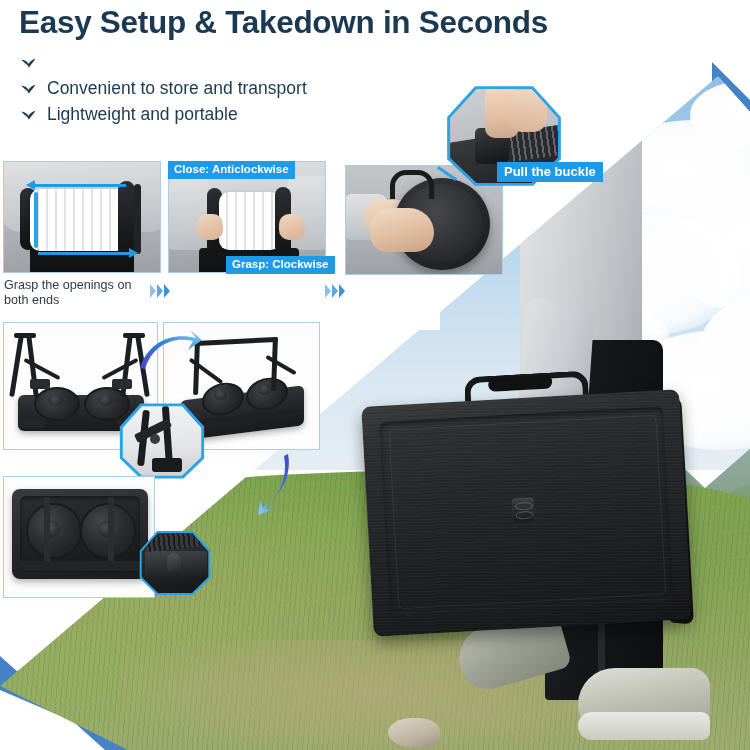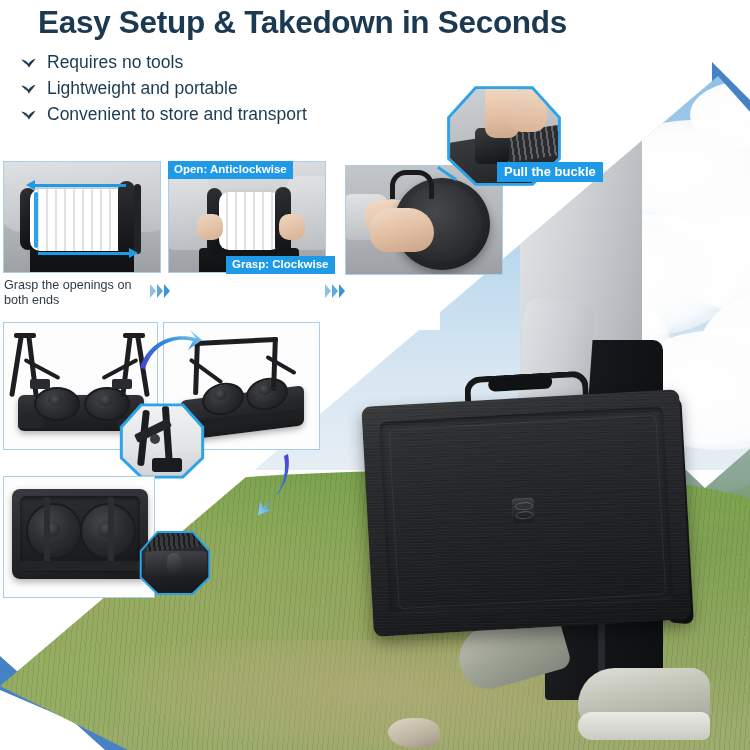--- a/index.html
+++ b/index.html
@@ -241,21 +241,20 @@
 
   
   .title {
     position: absolute;
     left: 19px; top: 4px;
     font-size: 31.5px;
     font-weight: bold;
     color: #1b3a52;
     letter-spacing: -0.3px;
     white-space: nowrap;
-    margin-left: 19px;
   }
   .bullets {
     position: absolute;
     left: 20px; top: 52px;
     width: 420px;
   }
   .bullet {
     display: flex;
     align-items: flex-start;
     gap: 8px;
@@ -478,37 +477,36 @@
 
   <div class="title">Easy Setup &amp; Takedown in Seconds</div>
 
   <div class="bullets">
     <div class="bullet">
       <span class="bullet-icon">
         <svg viewBox="0 0 24 24" width="19" height="20" aria-hidden="true">
           <path d="M1.5 5.0 C5.5 5.6 8.6 7.2 10.8 10.3 C12.6 7.4 15.6 5.4 19.4 4.2 C17.6 7.1 15.9 9.4 13.8 11.6 C12.7 12.8 11.9 14.0 11.3 15.6 C10.2 13.1 8.1 10.5 5.4 8.6 C6.6 9.9 7.4 11.1 8.0 12.4 C6.0 9.5 4.0 7.1 1.5 5.0 Z" fill="#1b3a52"></path>
         </svg>
       </span>
-      <span class="bullet-text">Requires no tools</span>
+    </div>
+    <div class="bullet">
+      <span class="bullet-icon">
+        <svg viewBox="0 0 24 24" width="19" height="20" aria-hidden="true">
+          <path d="M1.5 5.0 C5.5 5.6 8.6 7.2 10.8 10.3 C12.6 7.4 15.6 5.4 19.4 4.2 C17.6 7.1 15.9 9.4 13.8 11.6 C12.7 12.8 11.9 14.0 11.3 15.6 C10.2 13.1 8.1 10.5 5.4 8.6 C6.6 9.9 7.4 11.1 8.0 12.4 C6.0 9.5 4.0 7.1 1.5 5.0 Z" fill="#1b3a52"></path>
+        </svg>
+      </span>
+      <span class="bullet-text">Convenient to store and transport</span>
     </div>
     <div class="bullet">
       <span class="bullet-icon">
         <svg viewBox="0 0 24 24" width="19" height="20" aria-hidden="true">
           <path d="M1.5 5.0 C5.5 5.6 8.6 7.2 10.8 10.3 C12.6 7.4 15.6 5.4 19.4 4.2 C17.6 7.1 15.9 9.4 13.8 11.6 C12.7 12.8 11.9 14.0 11.3 15.6 C10.2 13.1 8.1 10.5 5.4 8.6 C6.6 9.9 7.4 11.1 8.0 12.4 C6.0 9.5 4.0 7.1 1.5 5.0 Z" fill="#1b3a52"></path>
         </svg>
       </span>
       <span class="bullet-text">Lightweight and portable</span>
-    </div>
-    <div class="bullet">
-      <span class="bullet-icon">
-        <svg viewBox="0 0 24 24" width="19" height="20" aria-hidden="true">
-          <path d="M1.5 5.0 C5.5 5.6 8.6 7.2 10.8 10.3 C12.6 7.4 15.6 5.4 19.4 4.2 C17.6 7.1 15.9 9.4 13.8 11.6 C12.7 12.8 11.9 14.0 11.3 15.6 C10.2 13.1 8.1 10.5 5.4 8.6 C6.6 9.9 7.4 11.1 8.0 12.4 C6.0 9.5 4.0 7.1 1.5 5.0 Z" fill="#1b3a52"></path>
-        </svg>
-      </span>
-      <span class="bullet-text">Convenient to store and transport</span>
     </div>
   </div>
 
   <div class="panel p1">
     <div class="studio-bg"></div>
     <div class="hoodie" style="left:-6px; top:-4px; width:175px; height:74px; border-radius:0 0 24px 24px;"></div>
     <div class="pants" style="left:26px; top:78px; width:104px; height:40px; border-radius:4px;"></div>
     <div class="endcap" style="left:16px; top:26px; width:16px; height:62px;"></div>
     <div class="roll" style="left:26px; top:27px; width:97px; height:62px;"></div>
     <div class="endcap" style="left:114px; top:19px; width:17px; height:76px; border-radius:9px;"></div>
@@ -534,21 +532,21 @@
   <div class="panel p3">
     <div class="studio-bg"></div>
     <div class="hoodie" style="left:-4px; top:28px; width:46px; height:46px; border-radius:10px;"></div>
     <div style="position:absolute; left:18px; top:34px; width:60px; height:34px; background:linear-gradient(170deg,#f2dac5,#ddb99c); border-radius:16px;"></div>
     <div style="position:absolute; left:48px; top:12px; width:96px; height:92px; border-radius:50%; background:radial-gradient(circle at 40% 34%, #3d3e42 0%, #2a2b2e 48%, #161719 100%); box-shadow:0 4px 10px rgba(0,0,0,0.35);"></div>
     <div style="position:absolute; left:56px; top:18px; width:80px; height:78px; border-radius:50%; background:radial-gradient(circle at 42% 36%, #47484c 0%, #303134 55%, #1b1c1e 100%);"></div>
     <div style="position:absolute; left:44px; top:4px; width:34px; height:24px; border:5px solid #1a1b1d; border-bottom:none; border-radius:16px 16px 0 0;"></div>
     <div style="position:absolute; left:24px; top:42px; width:64px; height:44px; background:linear-gradient(165deg,#f3dcc8 0%,#e0bda0 55%,#c9a287 100%); border-radius:22px 26px 20px 18px;"></div>
   </div>
 
-  <div class="badge badge-open">Open: Anticlockwise</div>
+  <div class="badge badge-open">Close: Anticlockwise</div>
   <div class="badge badge-close">Grasp: Clockwise</div>
 
   <div class="hex-border" style="left:446px; top:83px; width:116px; height:106px;"></div>
   <div class="hex-inner" style="left:449px; top:86px; width:110px; height:100px;">
     <div style="position:absolute; inset:0; background:linear-gradient(170deg,#cfd2d5 0%,#b9bcc0 55%,#a6a9ad 100%);"></div>
     <div style="position:absolute; left:-6px; top:48px; width:130px; height:64px; background:linear-gradient(170deg,#3a3b3e,#1a1b1d); border-radius:14px; transform:rotate(-9deg);"></div>
     <div style="position:absolute; left:52px; top:42px; width:72px; height:30px; background:repeating-linear-gradient(90deg,#2a2b2e 0px,#2a2b2e 4px,#636468 4px,#636468 6px); border-radius:4px; transform:rotate(-8deg);"></div>
     <div style="position:absolute; left:26px; top:42px; width:34px; height:36px; background:linear-gradient(165deg,#3b3c40,#131416); border-radius:5px;"></div>
     <div style="position:absolute; left:36px; top:-6px; width:34px; height:58px; background:linear-gradient(175deg,#f5decb 0%,#e3bda0 65%,#cda78c 100%); border-radius:16px 16px 10px 10px;"></div>
     <div style="position:absolute; left:58px; top:4px; width:40px; height:42px; background:linear-gradient(185deg,#f0d6c1 0%,#d9b496 100%); border-radius:18px 12px 14px 16px;"></div>

